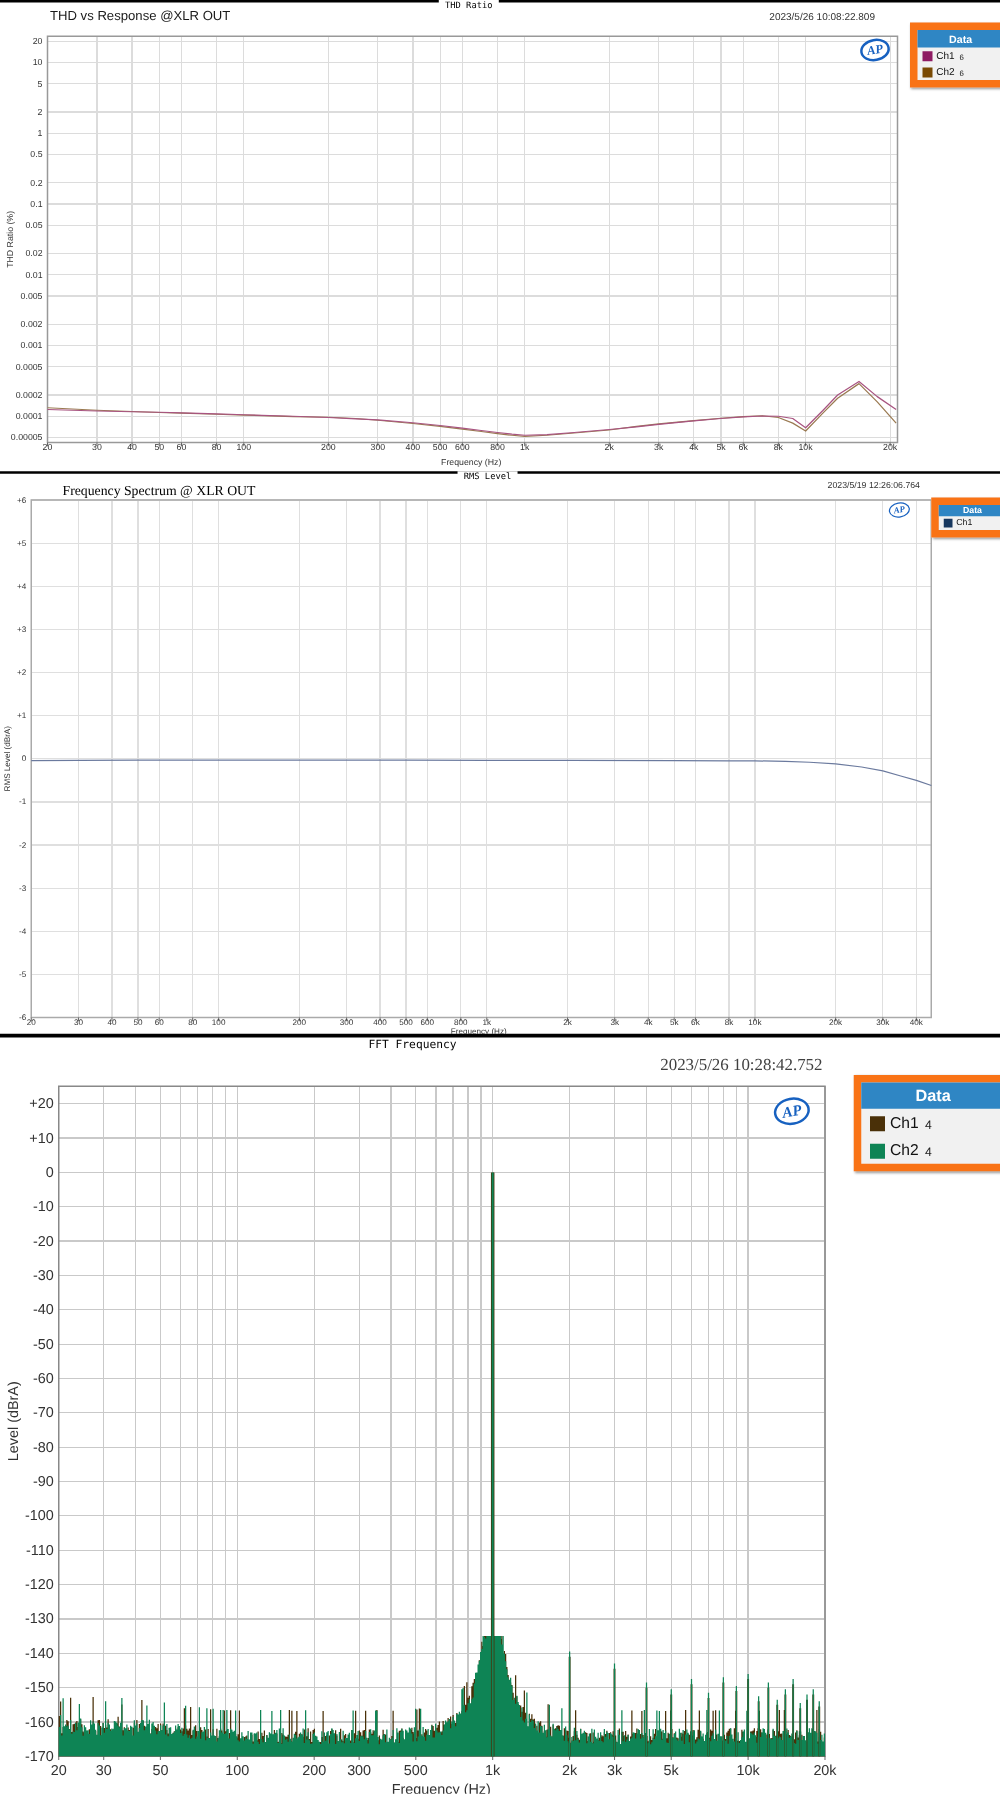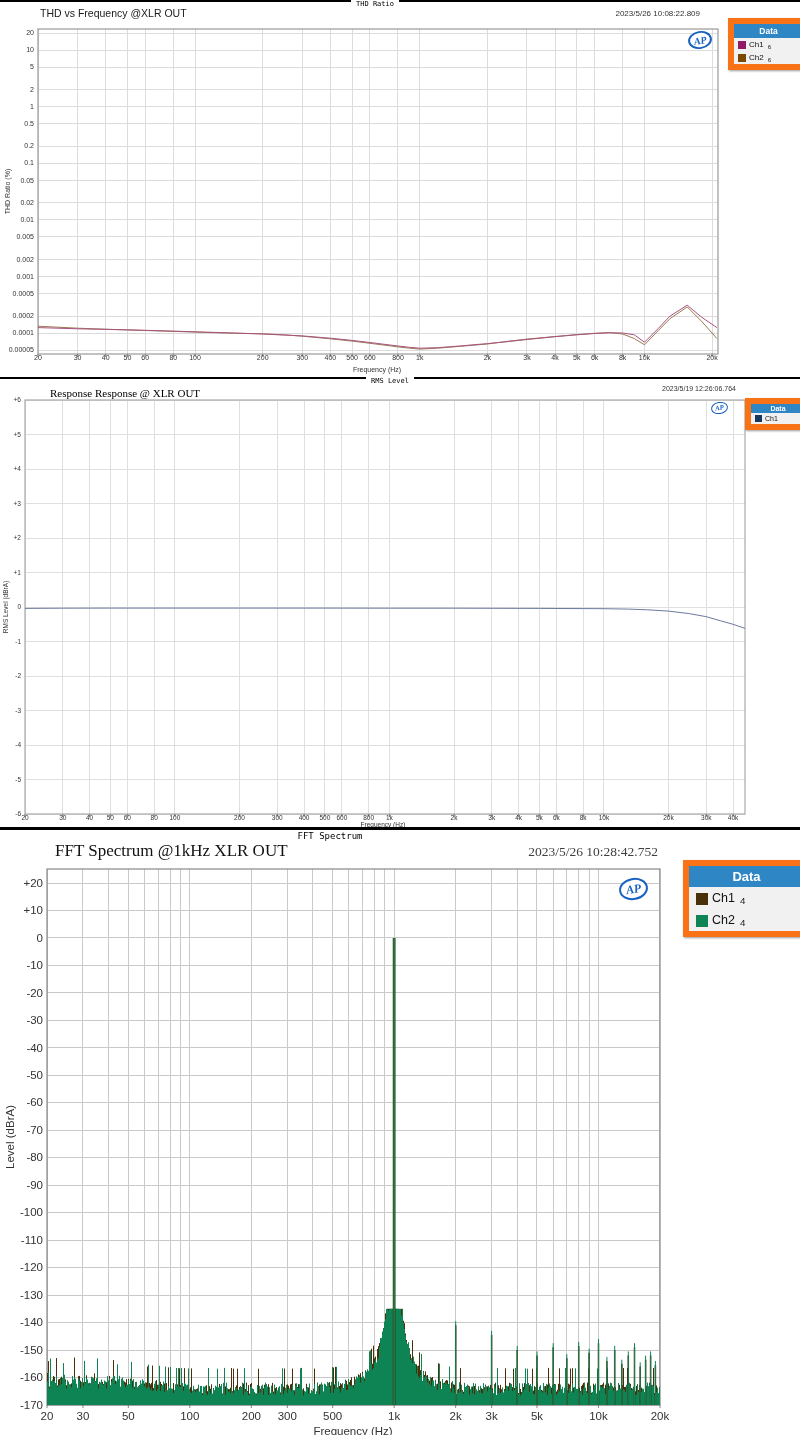--- a/index.html
+++ b/index.html
@@ -48,21 +48,21 @@
   #p3 .sq{width:12px;height:12px;}
   .llab{color:#111;}
   .lsub{font-size:78%;color:#222;position:relative;top:1px;margin-left:1px;}
   text{font-family:"Liberation Sans",sans-serif;fill:#333;}
 </style>
 </head>
 <body>
 
 <section class="panel" id="p1">
   <span class="mini">THD Ratio</span>
-  <span class="title">THD vs Frequency @XLR OUT</span>
+  <span class="title">THD vs Response @XLR OUT</span>
   <span class="stamp">2023/5/26 10:08:22.809</span>
   <span class="ap">AP</span>
   <div class="legend">
     <div class="lhead">Data</div>
     <div class="lrows">
         <div class="lrow">
           <span class="sq" style="background: rgb(142, 27, 99);"></span>
           <span class="llab">Ch1</span>
           <span class="lsub">6</span>
         </div>
@@ -187,21 +187,21 @@
       </g>
       <text x="377" y="370" text-anchor="middle" font-size="7" fill="#2a2a2a">Frequency (Hz)</text>
       <text x="10" y="189.5" text-anchor="middle" font-size="7" fill="#2a2a2a" transform="rotate(-90 10 189.5)">THD Ratio (%)</text>
       <path d="M38.0 324.2L77.6 326.2L105.6 327.2L127.4 328.0L145.2 328.5L173.3 329.4L195.1 330.1L234.6 331.3L262.7 331.8L284.5 332.8L302.3 334.2L330.3 336.8L352.1 339.1L369.9 341.3L385.0 343.2L398.0 344.9L409.5 346.2L419.8 347.1L437.6 346.2L459.3 344.4L487.4 342.0L509.2 339.1L527.0 337.1L555.0 334.5L576.8 332.6L594.6 331.3L609.7 330.6L622.7 332.0L634.2 336.5L644.5 342.8L658.1 328.7L670.1 316.6L687.2 304.9L701.8 319.5L716.9 336.5" fill="none" stroke="#9a7a52" stroke-width="1" stroke-linejoin="round"></path>
       <path d="M38.0 325.6L77.6 326.8L105.6 327.4L127.4 327.8L145.2 328.3L173.3 329.1L195.1 329.8L234.6 331.0L262.7 332.0L284.5 333.1L302.3 333.9L330.3 336.2L352.1 338.4L369.9 340.5L385.0 342.4L398.0 344.0L409.5 345.3L419.8 346.2L437.6 345.7L459.3 344.0L487.4 341.6L509.2 339.5L527.0 337.5L555.0 334.7L576.8 332.8L594.6 331.5L609.7 330.8L622.7 331.0L634.2 332.8L644.5 340.2L658.1 326.6L670.1 314.0L687.2 303.2L701.8 315.3L716.9 325.6" fill="none" stroke="#a85480" stroke-width="1" stroke-linejoin="round"></path>
     </svg>
 </section>
 
 <section class="panel" id="p2">
   <span class="mini">RMS Level</span>
-  <span class="title">Response Response @ XLR OUT</span>
+  <span class="title">Frequency Spectrum @ XLR OUT</span>
   <span class="stamp">2023/5/19 12:26:06.764</span>
   <span class="ap">AP</span>
   <div class="legend">
     <div class="lhead">Data</div>
     <div class="lrows">
         <div class="lrow">
           <span class="sq" style="background: rgb(23, 55, 94);"></span>
           <span class="llab">Ch1</span>
         </div>
       </div>
@@ -314,22 +314,21 @@
         <text x="21" y="400.5" dy="0.32em" text-anchor="end" font-size="6.5" fill="#2a2a2a">-5</text>
         <text x="21" y="435" dy="0.32em" text-anchor="end" font-size="6.5" fill="#2a2a2a">-6</text>
       </g>
       <text x="383" y="448" text-anchor="middle" font-size="6.5" fill="#2a2a2a">Frequency (Hz)</text>
       <text x="8" y="228" text-anchor="middle" font-size="6.5" fill="#2a2a2a" transform="rotate(-90 8 228)">RMS Level (dBrA)</text>
       <path d="M25.0 229.4L62.8 229.2L110.4 229.1L174.9 229.1L239.5 229.1L324.9 229.1L389.4 229.2L454.0 229.2L539.4 229.4L583.1 229.6L603.9 229.7L628.4 230.1L647.7 230.8L668.5 232.1L689.3 234.6L706.3 237.7L720.6 241.8L733.1 245.3L745.1 249.4" fill="none" stroke="#6b7a9e" stroke-width="1" stroke-linejoin="round"></path>
     </svg>
 </section>
 
 <section class="panel" id="p3">
-  <span class="mini">FFT Spectrum</span>
-  <span class="title">FFT Spectrum @1kHz XLR OUT</span>
+  <span class="mini">FFT Frequency</span>
   <span class="stamp">2023/5/26 10:28:42.752</span>
   <span class="ap">AP</span>
   <div class="legend">
     <div class="lhead">Data</div>
     <div class="lrows">
         <div class="lrow">
           <span class="sq" style="background: rgb(74, 48, 8);"></span>
           <span class="llab">Ch1</span>
           <span class="lsub">4</span>
         </div>

